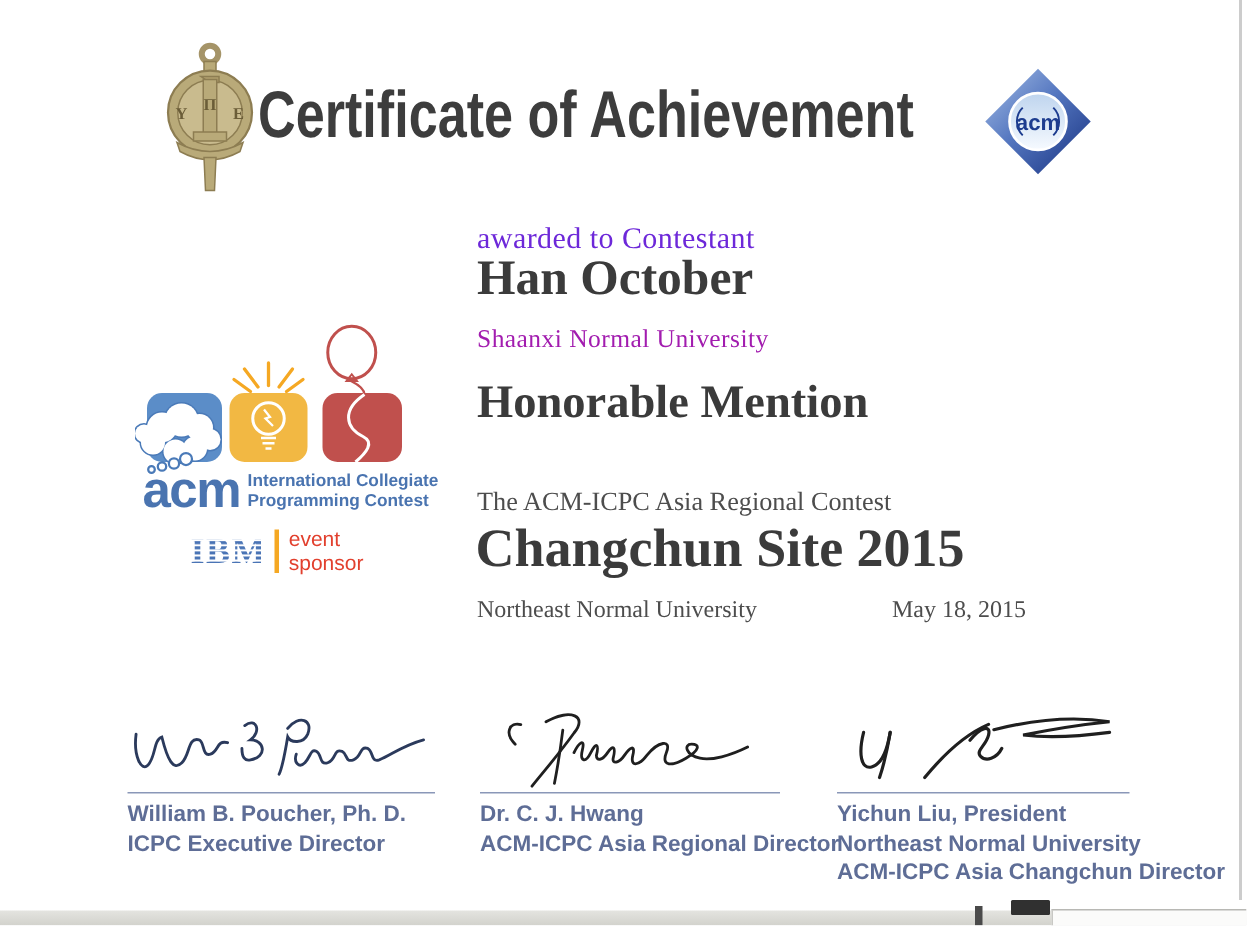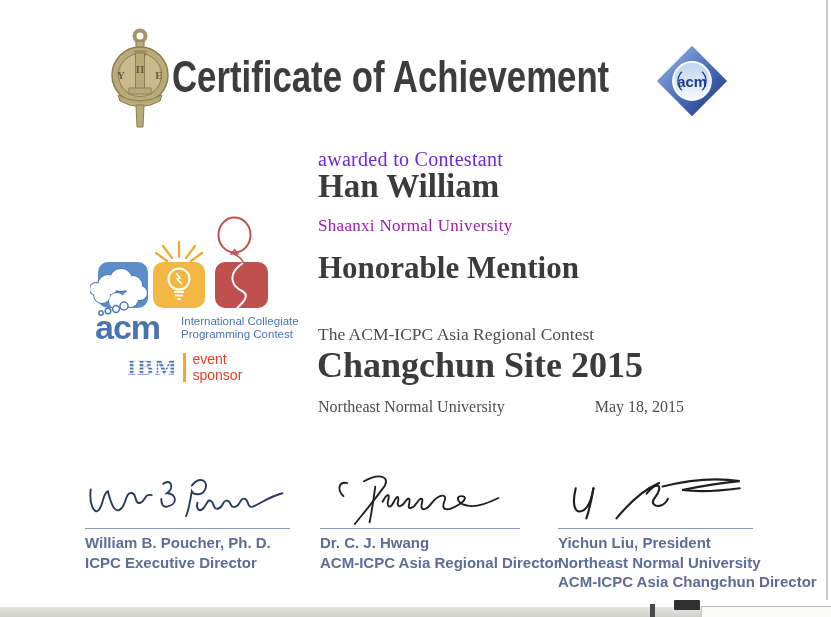--- a/index.html
+++ b/index.html
@@ -20,21 +20,21 @@
   .contest{left:318px;top:324px;font-size:17.5px;color:#4d4d4d;}
   .site{left:317px;top:344px;font-size:36px;font-weight:700;color:#3b3b3b;}
   .hostrow{left:318px;top:398px;width:366px;display:flex;justify-content:space-between;
            font-size:16px;color:#4d4d4d;}
 
   
   .icpc-art{left:90px;top:205px;}
   .acmrow{left:95px;top:314px;display:flex;align-items:flex-start;
           font-family:"Liberation Sans",sans-serif;color:#4a74b0;}
   .acmword{font-size:34px;font-weight:700;line-height:.78;letter-spacing:-1px;}
-  .orgname{font-size:11.5px;font-weight:400;line-height:1.15;margin-left:21px;margin-top:1px;}
+  .orgname{font-size:11.5px;font-weight:700;line-height:1.15;margin-left:5px;margin-top:1px;}
   .ibmrow{left:126px;top:351px;display:flex;align-items:center;
           font-family:"Liberation Sans",sans-serif;}
   .sponsor-div{width:2.5px;height:29px;background:#f5a823;margin:0 7px 0 9px;}
   .sponsor-txt{font-size:14px;font-weight:400;color:#e2402e;line-height:1.15;}
 
   
   .sigcol{position:absolute;top:470px;font-family:"Liberation Sans",sans-serif;}
   .sig1{left:85px;width:205px;}
   .sig2{left:320px;width:200px;}
   .sig3{left:558px;width:195px;}
@@ -86,21 +86,21 @@
       </linearGradient>
     </defs>
     <polygon points="40,2 78,40 40,78 2,40" fill="url(#dg)"></polygon>
     <circle cx="40" cy="40" r="20.5" fill="url(#cg)" stroke="#ffffff" stroke-width="2"></circle>
     <path d="M29,30 a14,14 0 0 0 0,20" fill="none" stroke="#1d3c8f" stroke-width="1.4"></path>
     <path d="M51,30 a14,14 0 0 1 0,20" fill="none" stroke="#1d3c8f" stroke-width="1.4"></path>
     <text x="40" y="46" font-family="Liberation Sans,sans-serif" font-size="16" font-weight="700" fill="#1d3c8f" text-anchor="middle">acm</text>
   </svg>
 
   <div class="abs awarded">awarded to Contestant</div>
-  <div class="abs name">Han William</div>
+  <div class="abs name">Han October</div>
   <div class="abs school">Shaanxi Normal University</div>
   <div class="abs award">Honorable Mention</div>
   <div class="abs contest">The ACM-ICPC Asia Regional Contest</div>
   <div class="abs site">Changchun Site 2015</div>
   <div class="abs hostrow">
     <span>Northeast Normal University</span>
     <span>May 18, 2015</span>
   </div>
 
   <svg class="abs icpc-art" width="195" height="115" viewBox="0 0 195 115">

